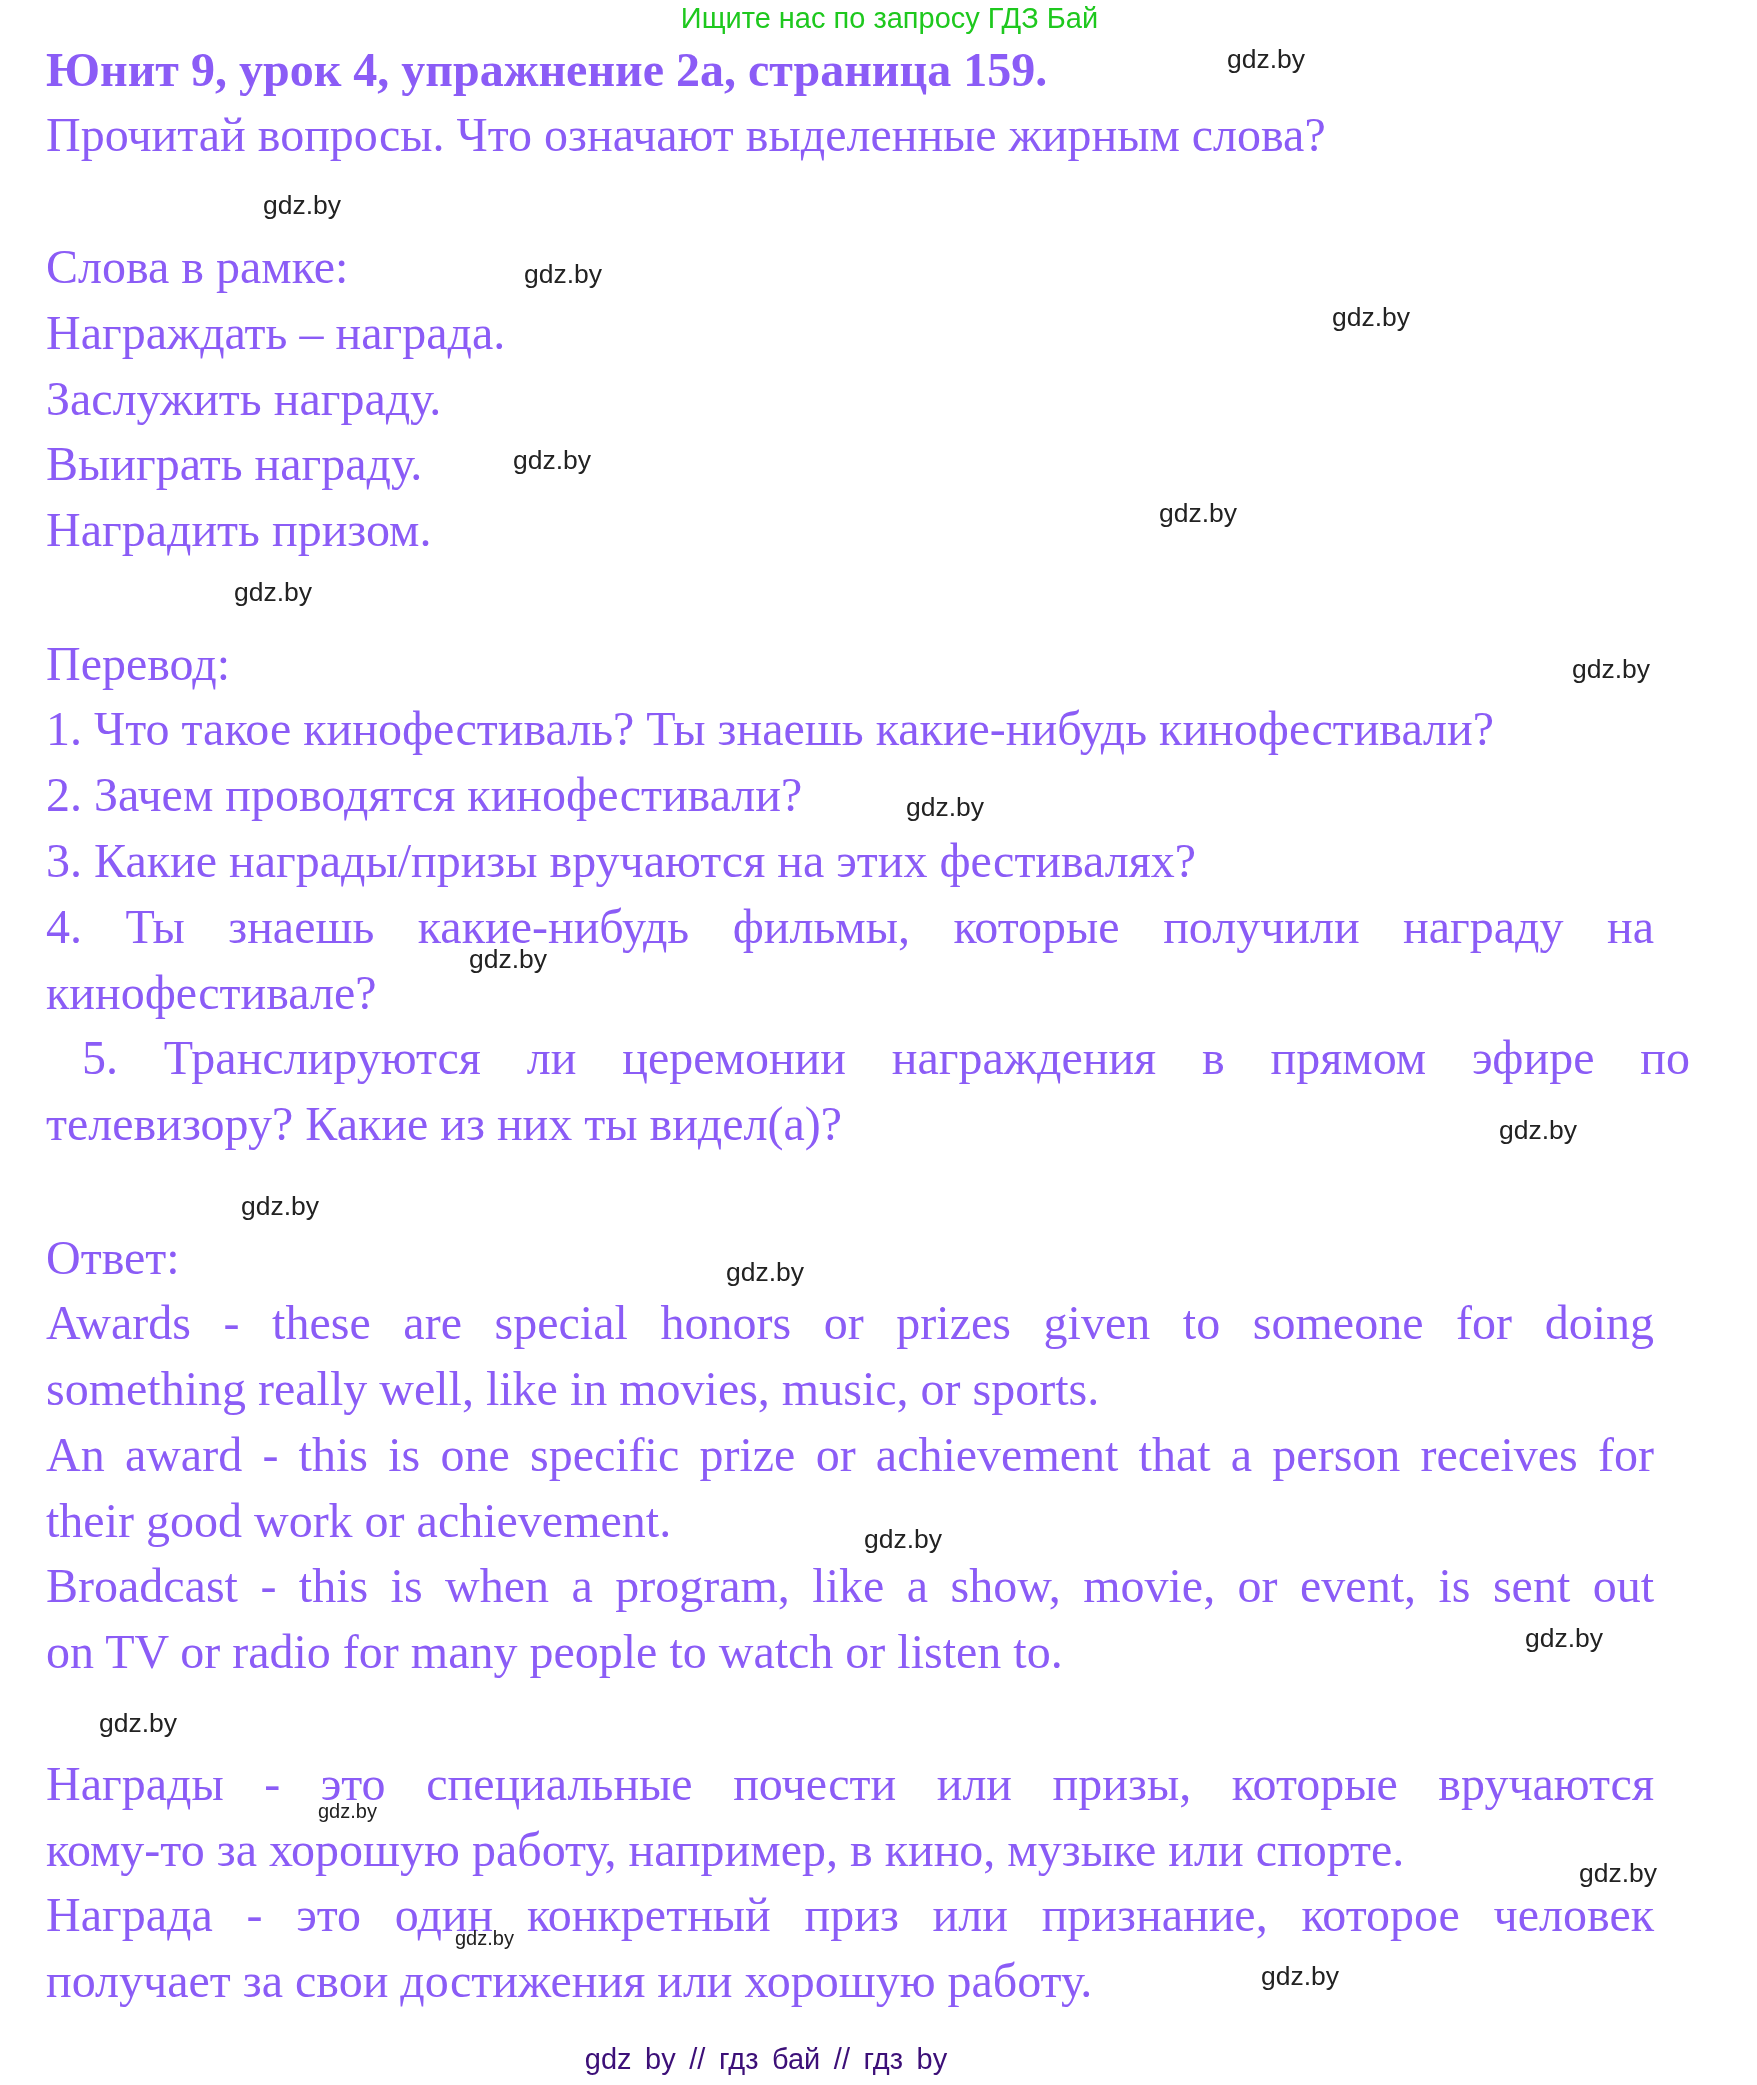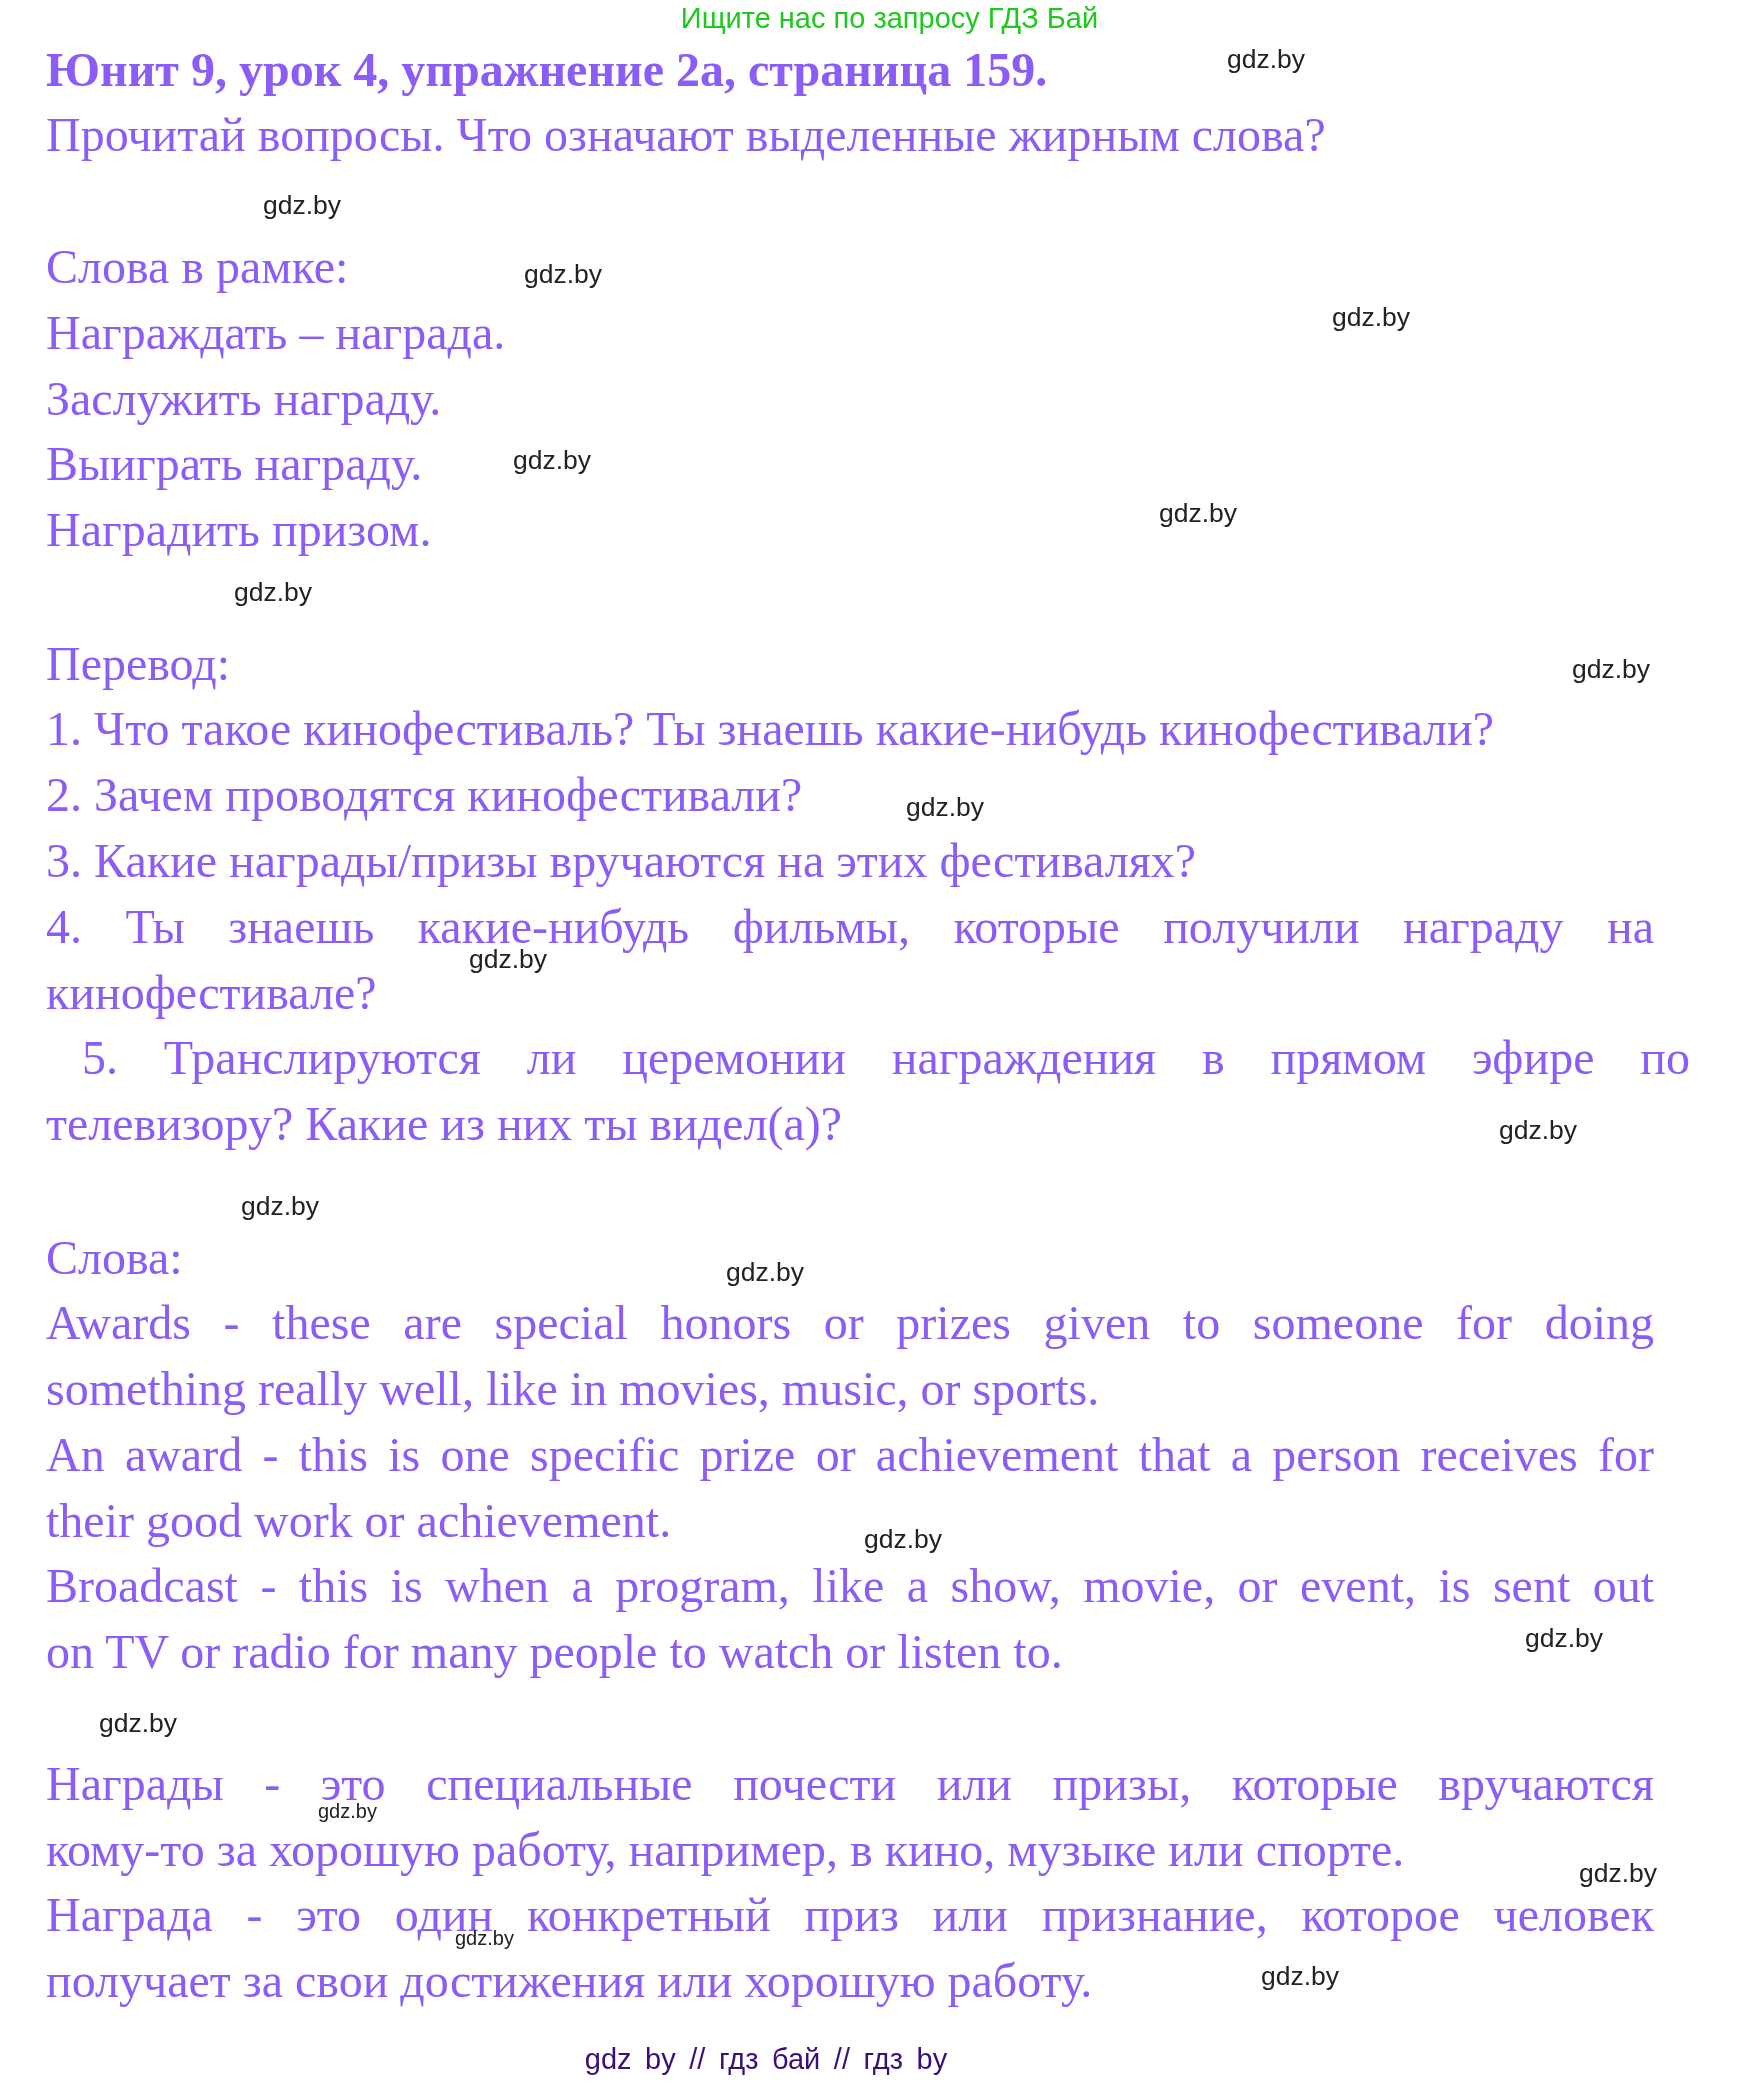--- a/index.html
+++ b/index.html
@@ -30,21 +30,21 @@
 
 <div class="line" style="top:640px;">Перевод:</div>
 <div class="line" style="top:705px;">1. Что такое кинофестиваль? Ты знаешь какие-нибудь кинофестивали?</div>
 <div class="line" style="top:771px;">2. Зачем проводятся кинофестивали?</div>
 <div class="line" style="top:837px;">3. Какие награды/призы вручаются на этих фестивалях?</div>
 <div class="line justify" style="top:903px;">4. Ты знаешь какие-нибудь фильмы, которые получили награду на</div>
 <div class="line" style="top:969px;">кинофестивале?</div>
 <div class="line justify" style="top:1034px;margin-left:36px;">5. Транслируются ли церемонии награждения в прямом эфире по</div>
 <div class="line" style="top:1100px;">телевизору? Какие из них ты видел(а)?</div>
 
-<div class="line" style="top:1234px;">Слова:</div>
+<div class="line" style="top:1234px;">Ответ:</div>
 <div class="line justify" style="top:1299px;">Awards - these are special honors or prizes given to someone for doing</div>
 <div class="line" style="top:1365px;">something really well, like in movies, music, or sports.</div>
 <div class="line justify" style="top:1431px;">An award - this is one specific prize or achievement that a person receives for</div>
 <div class="line" style="top:1497px;">their good work or achievement.</div>
 <div class="line justify" style="top:1562px;">Broadcast - this is when a program, like a show, movie, or event, is sent out</div>
 <div class="line" style="top:1628px;">on TV or radio for many people to watch or listen to.</div>
 
 <div class="line justify" style="top:1760px;">Награды - это специальные почести или призы, которые вручаются</div>
 <div class="line" style="top:1826px;">кому-то за хорошую работу, например, в кино, музыке или спорте.</div>
 <div class="line justify" style="top:1891px;">Награда - это один конкретный приз или признание, которое человек</div>

